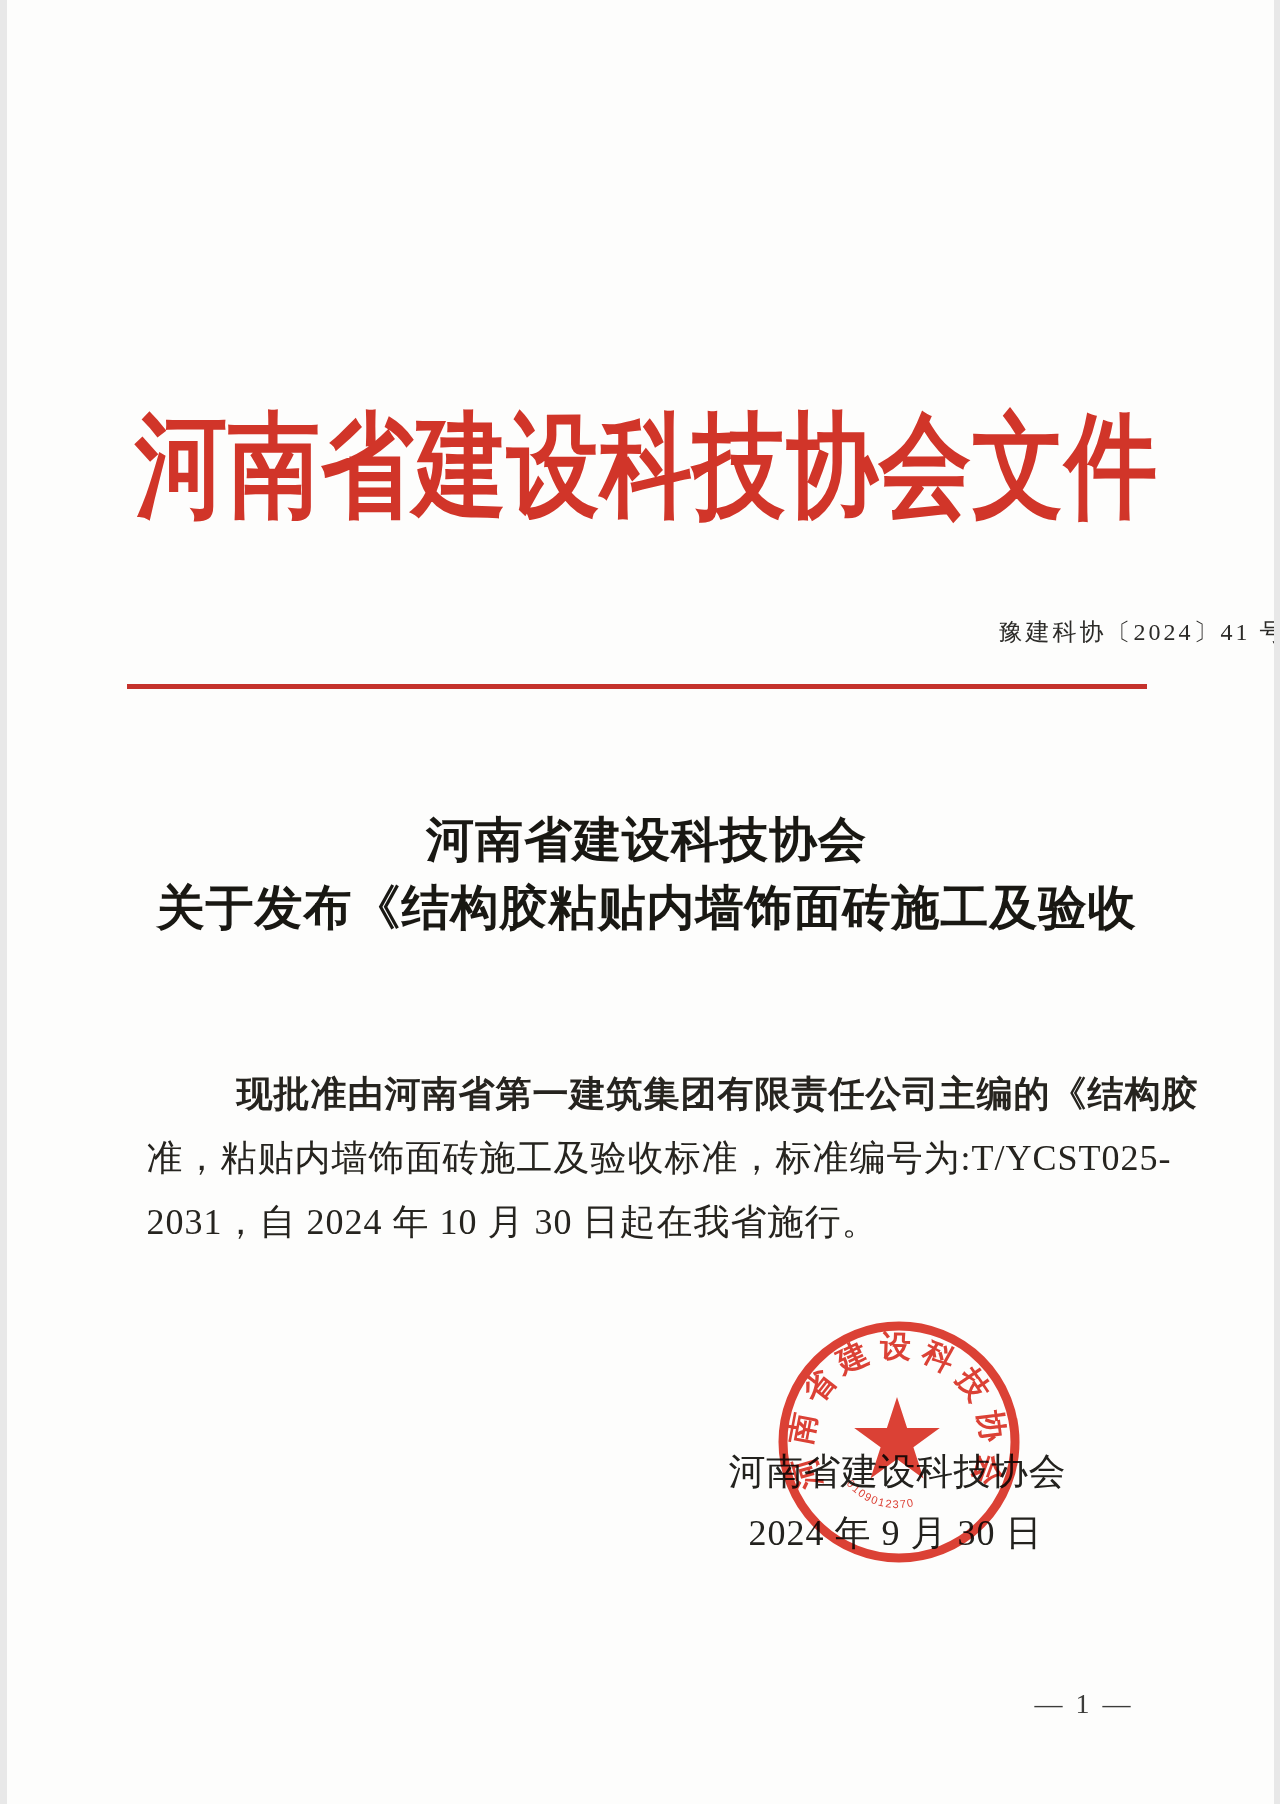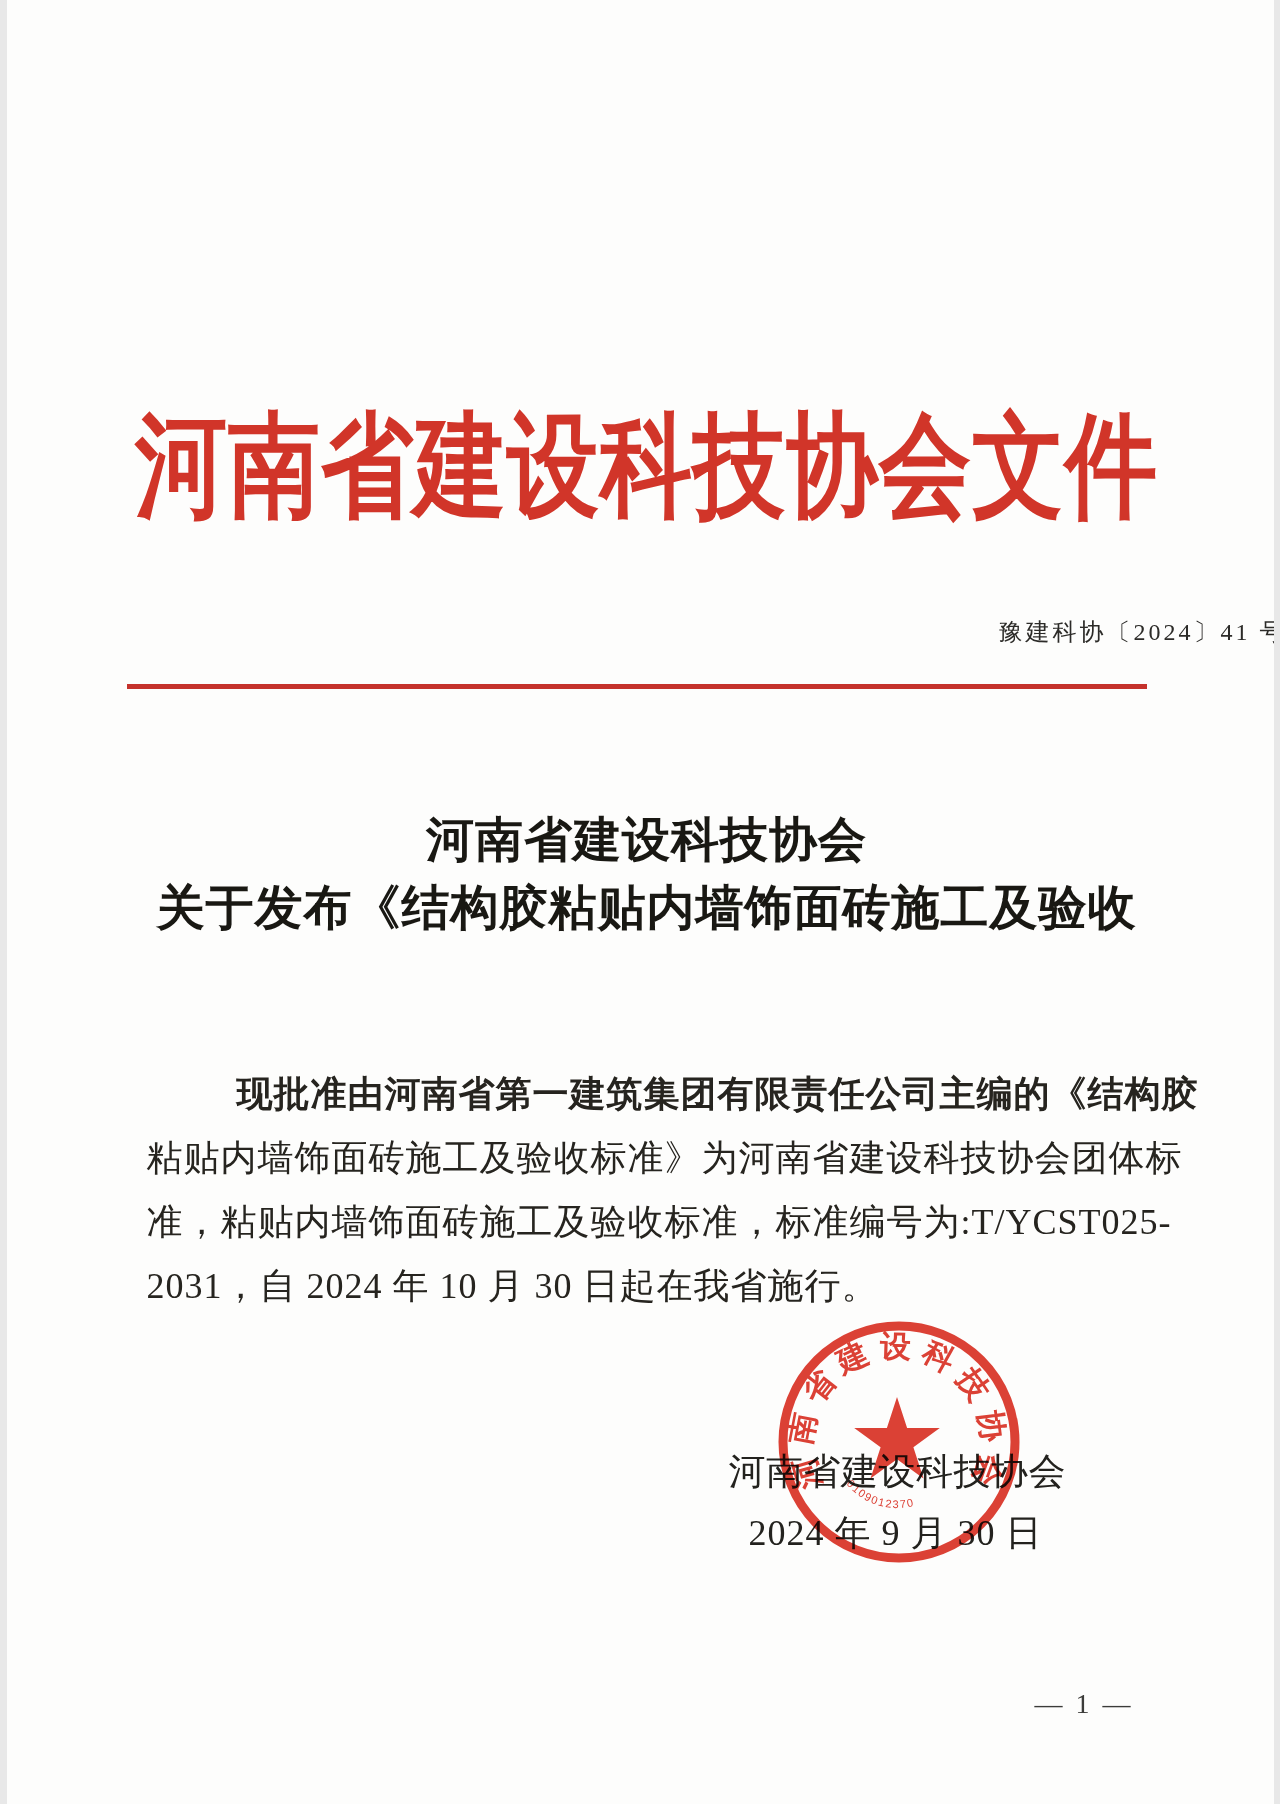--- a/index.html
+++ b/index.html
@@ -83,21 +83,20 @@
 
   <div class="divider"></div>
 
   <div class="notice-title">
     <div>河南省建设科技协会</div>
     <div>关于发布《结构胶粘贴内墙饰面砖施工及验收</div>
   </div>
 
   <div class="body-block">
     <div class="body-line indent">现批准由河南省第一建筑集团有限责任公司主编的《结构胶</div>
-    <div class="body-line">粘贴内墙饰面砖施工及验收标准》为河南省建设科技协会团体标</div>
     <div class="body-line">准，粘贴内墙饰面砖施工及验收标准，标准编号为:T/YCST025-</div>
     <div class="body-line">2031，自 2024 年 10 月 30 日起在我省施行。</div>
   </div>
 
   <div class="sig-org">河南省建设科技协会</div>
 
   <div class="sig-date">2024 年 9 月 30 日</div>
 
   <svg class="seal" viewBox="0 0 252 252" xmlns="http://www.w3.org/2000/svg">
     <defs>

